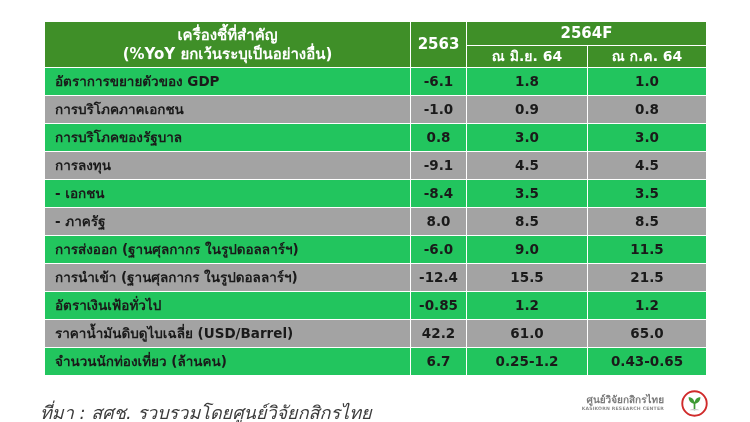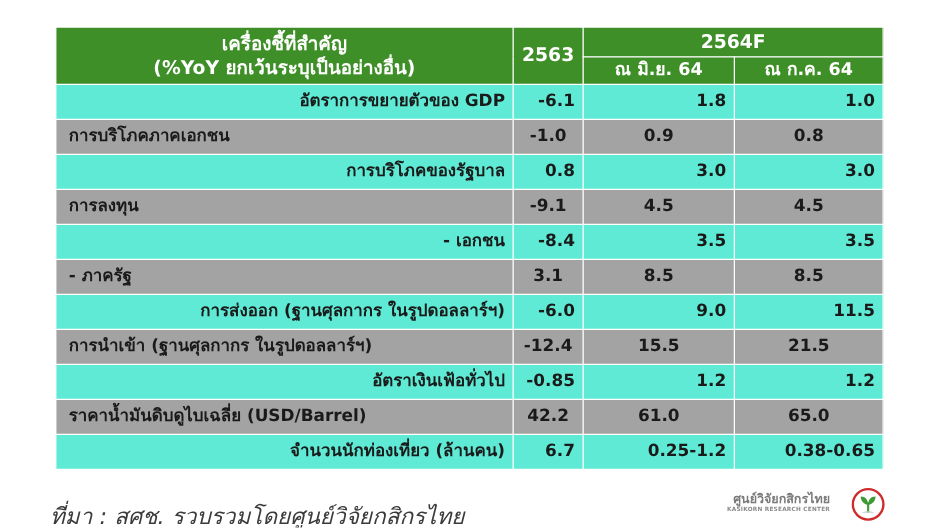--- a/index.html
+++ b/index.html
@@ -85,21 +85,21 @@
     line-height: 1.1;
   }
   table.econ tbody td.label {
     text-align: left;
     padding-left: 10px;
   }
   table.econ tbody td.num {
     text-align: center;
     margin-top: 25px;
   }
-  table.econ tbody tr.odd  td { background: #5eead4; text-align: right; }
+  table.econ tbody tr.odd  td { background: #22c55e; }
   table.econ tbody tr.even td { background: #a3a3a3; }
 
   
   .source {
     position: absolute;
     left: 40px;
     top: 386px;
     font-size: 18px;
     font-style: italic;
     color: #3b3b3b;
@@ -193,21 +193,21 @@
             <td class="num">4.5</td>
           </tr>
           <tr class="odd">
             <td class="label"> - เอกชน</td>
             <td class="num">-8.4</td>
             <td class="num">3.5</td>
             <td class="num">3.5</td>
           </tr>
           <tr class="even">
             <td class="label"> - ภาครัฐ</td>
-            <td class="num">3.1</td>
+            <td class="num">8.0</td>
             <td class="num">8.5</td>
             <td class="num">8.5</td>
           </tr>
           <tr class="odd">
             <td class="label">การส่งออก (ฐานศุลกากร ในรูปดอลลาร์ฯ)</td>
             <td class="num">-6.0</td>
             <td class="num">9.0</td>
             <td class="num">11.5</td>
           </tr>
           <tr class="even">
@@ -225,21 +225,21 @@
           <tr class="even">
             <td class="label">ราคาน้ำมันดิบดูไบเฉลี่ย (USD/Barrel)</td>
             <td class="num">42.2</td>
             <td class="num">61.0</td>
             <td class="num">65.0</td>
           </tr>
           <tr class="odd">
             <td class="label">จำนวนนักท่องเที่ยว (ล้านคน)</td>
             <td class="num">6.7</td>
             <td class="num">0.25-1.2</td>
-            <td class="num">0.38-0.65</td>
+            <td class="num">0.43-0.65</td>
           </tr>
         </tbody>
     </table>
   </div>
 
   <div class="source">ที่มา : สศช. รวบรวมโดยศูนย์วิจัยกสิกรไทย</div>
 
   <div class="logo">
     <div class="logo-text">
       <span class="th">ศูนย์วิจัยกสิกรไทย</span>

